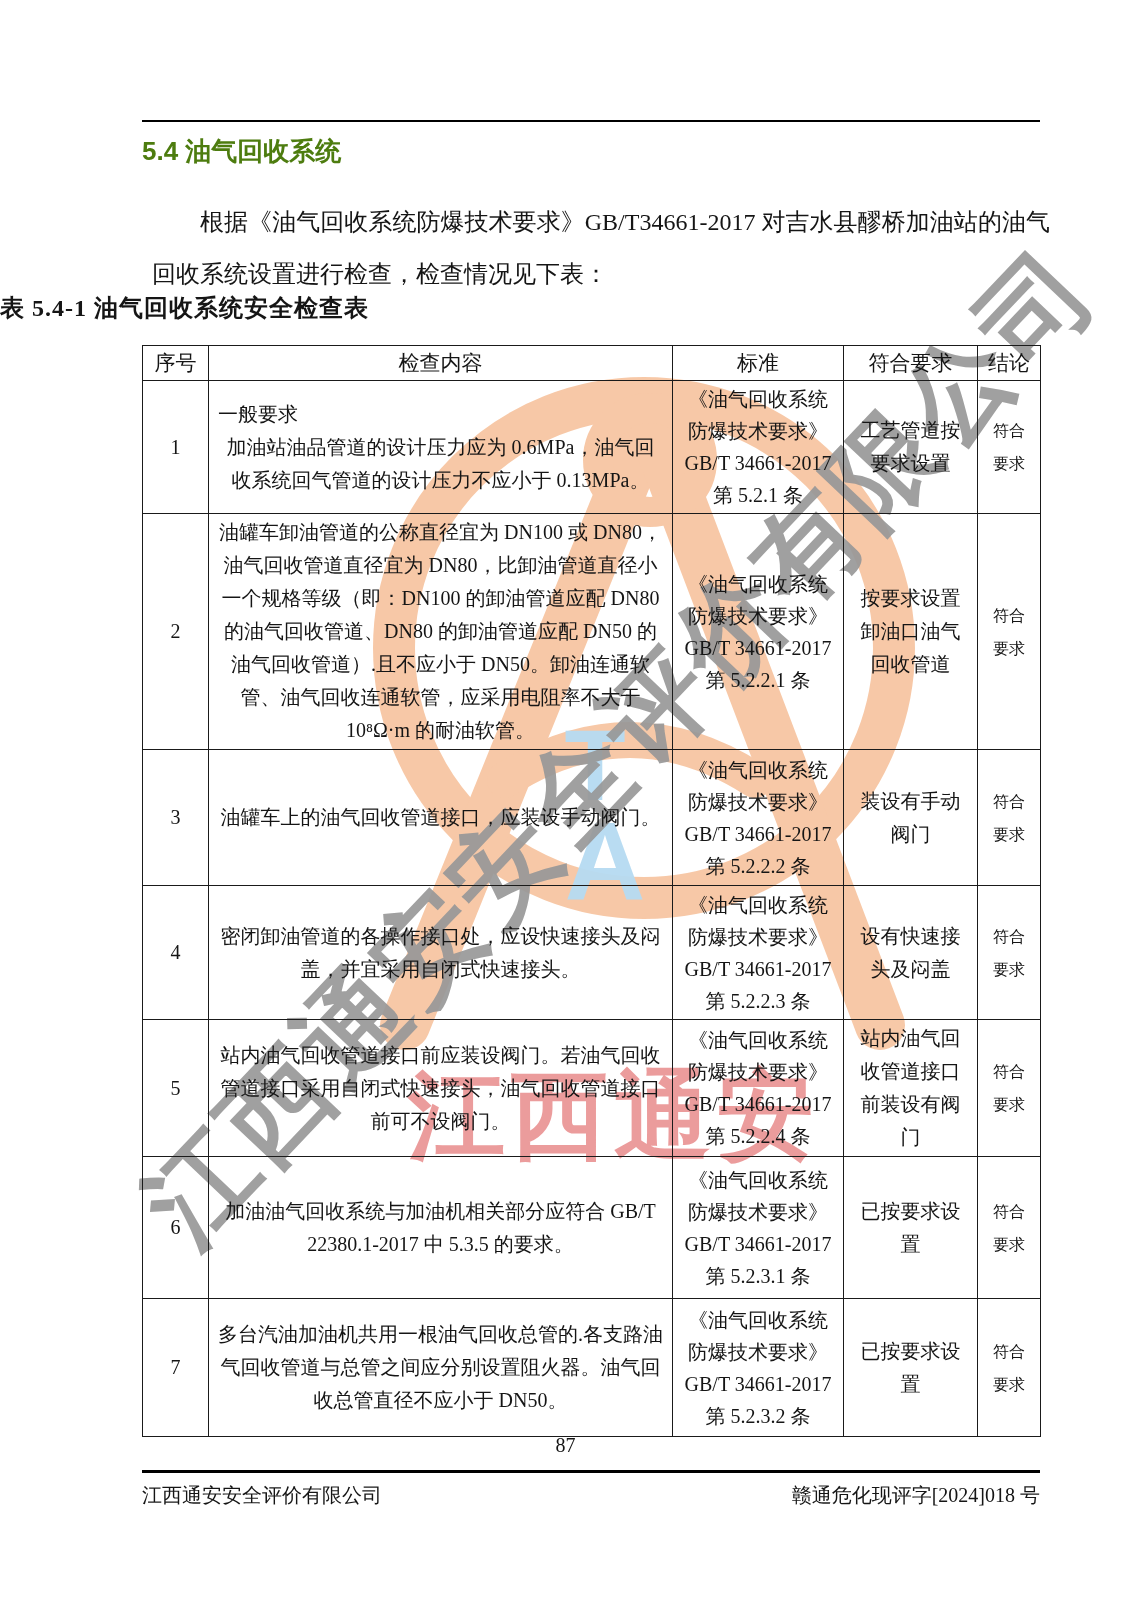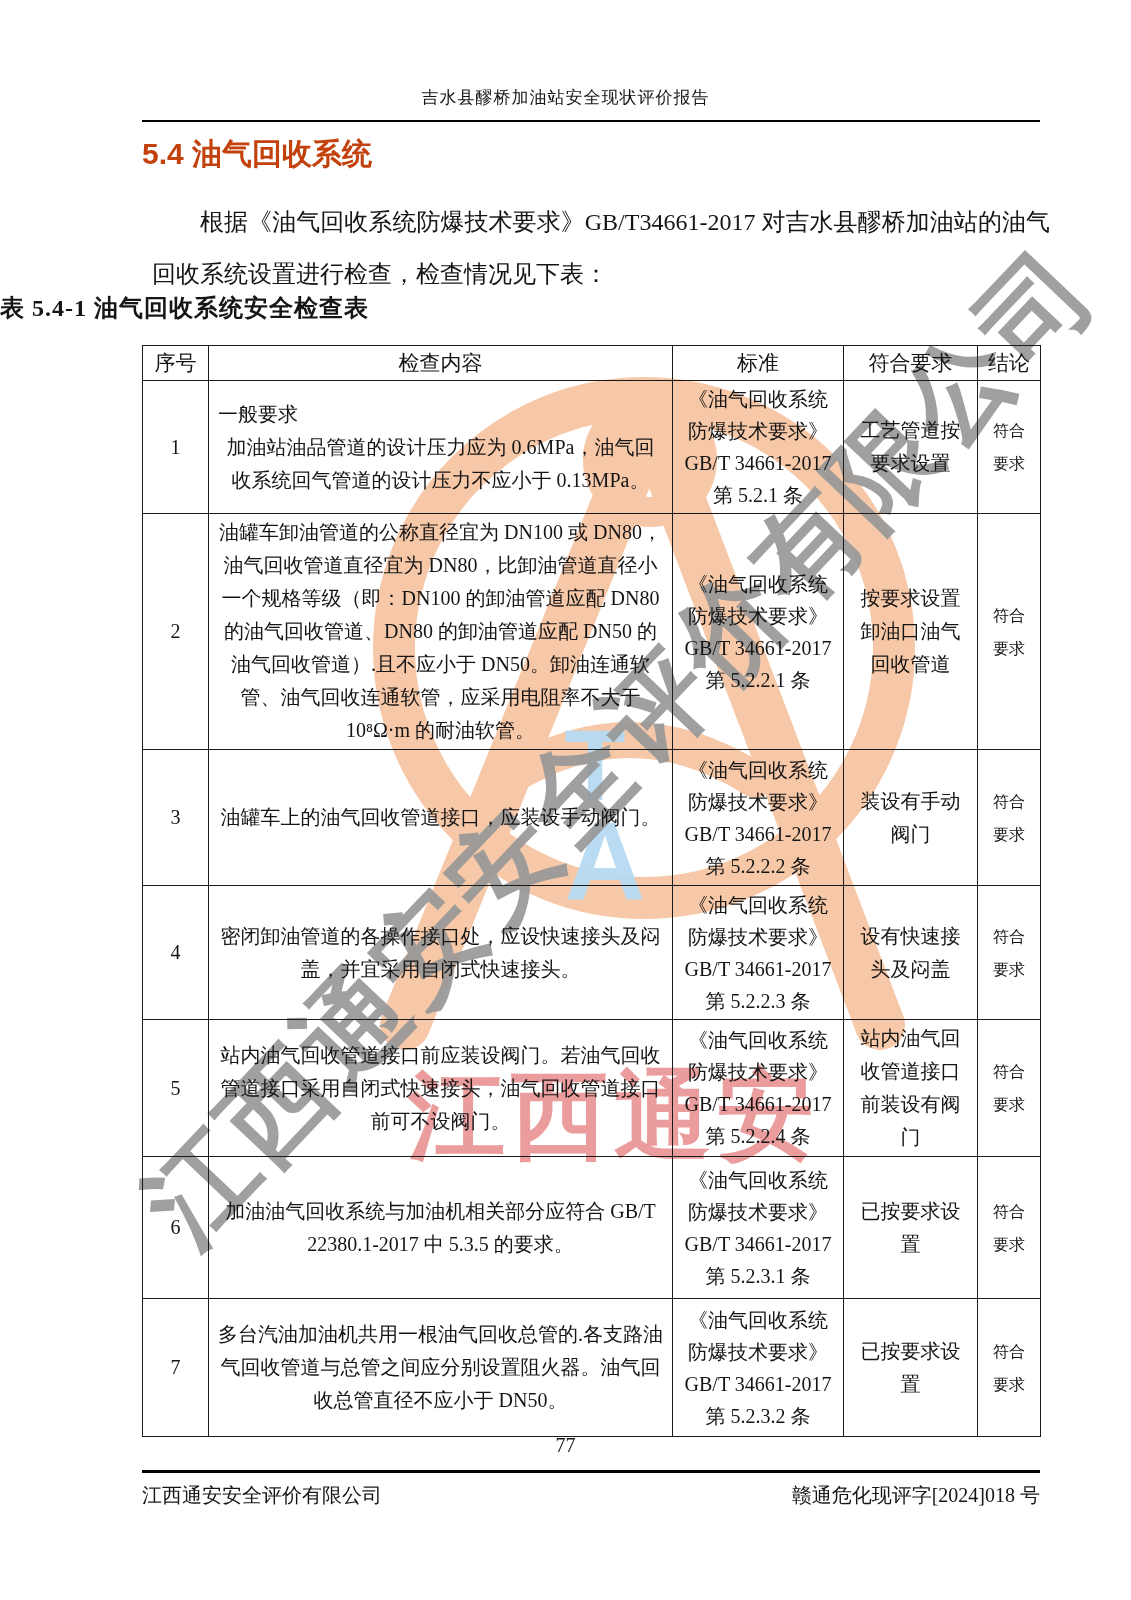--- a/index.html
+++ b/index.html
@@ -23,21 +23,21 @@
     white-space:nowrap;font-family:"Liberation Sans","DejaVu Sans",sans-serif;
     font-weight:700;font-size:97px;letter-spacing:6px;color:#d93c3c;opacity:.5;
   }
 
   
   .hdr{position:absolute;z-index:2;left:0;right:0;top:86px;text-align:center;
        font-size:17px;letter-spacing:1px;}
   .hdr-rule{position:absolute;z-index:2;left:142px;width:898px;top:120px;height:2px;background:#000;}
   .sec{position:absolute;z-index:2;left:142px;top:134px;margin:0;
        font-family:"Liberation Sans","DejaVu Sans",sans-serif;
-       font-size:30px;font-weight:700;color:#c2410c;}
+       font-size:26px;font-weight:700;color:#4d7c0f;}
   .intro{position:absolute;z-index:2;left:142px;top:186px;width:898px;margin:10px;
          font-size:24px;line-height:52px;text-indent:2em;text-align:justify;}
   .cap{position:absolute;z-index:2;left:0;right:0;top:292px;text-align:left;
        font-size:24px;font-weight:600;letter-spacing:1px;}
 
   table{position:absolute;z-index:2;left:142px;top:345px;width:898px;
         border-collapse:collapse;table-layout:fixed;background:transparent;}
   th,td{border:1.6px solid #1a1a1a;vertical-align:middle;text-align:center;
         padding:2px 8px;font-weight:normal;background:transparent;}
   thead tr{height:35px;}
@@ -77,21 +77,20 @@
     <g font-family="Liberation Sans, DejaVu Sans, sans-serif" font-weight="700" fill="#b6dbf2" opacity="0.95" text-anchor="middle">
       <text x="295" y="490" font-size="100">T</text>
       <text x="305" y="590" font-size="112">A</text>
     </g>
   </svg>
 
   <div class="wm-gray">江西通安安全评价有限公司</div>
 
   <div class="wm-red">江西通安</div>
 
-  <div class="hdr">吉水县醪桥加油站安全现状评价报告</div>
   <div class="hdr-rule"></div>
 
   <h1 class="sec">5.4 油气回收系统</h1>
   <p class="intro">根据《油气回收系统防爆技术要求》GB/T34661-2017 对吉水县醪桥加油站的油气回收系统设置进行检查，检查情况见下表：</p>
 
   <div class="cap">表 5.4-1 油气回收系统安全检查表</div>
 
   <table>
     <colgroup>
       <col style="width:66px">
@@ -191,17 +190,17 @@
           <td class="std">《油气回收系统
 防爆技术要求》
 GB/T 34661-2017
 第 5.2.3.2 条</td>
           <td class="result">已按要求设置</td>
           <td class="concl">符合要求</td>
         </tr>
       </tbody>
   </table>
 
-  <div class="pgnum">77</div>
+  <div class="pgnum">87</div>
   <div class="ftr-rule"></div>
   <div class="ftr-left">江西通安安全评价有限公司</div>
   <div class="ftr-right">赣通危化现评字[2024]018 号</div>
 </div>
 
 </body></html>

